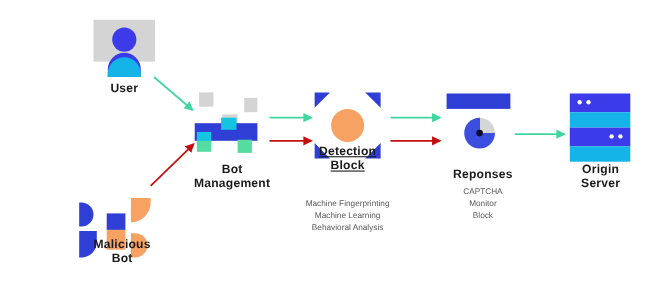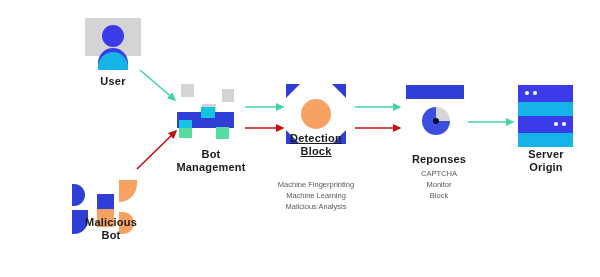--- a/index.html
+++ b/index.html
@@ -160,21 +160,21 @@
     <div class="tri" style="right:0;bottom:0;border-bottom:14px solid #2f3fd6;border-left:14px solid transparent;"></div>
     <div class="circle"></div>
   </div>
   <div class="label" style="left:271px; top:132px; width:90px;text-decoration:underline;">
     <div>Detection</div>
     <div>Block</div>
   </div>
   <div class="sublabel" style="left:261px; top:179px; width:110px;">
     <div>Machine Fingerprinting</div>
     <div>Machine Learning</div>
-    <div>Malicious Analysis</div>
+    <div>Behavioral Analysis</div>
   </div>
 
   <div class="node" id="resp-icon">
     <div class="bar"></div>
     <div class="pie"></div>
     <div class="pie-dot"></div>
   </div>
   <div class="label" style="left:396px; top:153px; width:86px;">
     <div>Reponses</div>
   </div>
@@ -188,22 +188,22 @@
     <div class="band band-blue" style="top:0px; height:17px;"></div>
     <div class="band band-cyan" style="top:17px; height:14px;"></div>
     <div class="band band-blue" style="top:31px; height:17px;"></div>
     <div class="band band-cyan" style="top:48px; height:14px;"></div>
     <div class="dot" style="left:7px; top:6px;"></div>
     <div class="dot" style="left:15px; top:6px;"></div>
     <div class="dot" style="left:36px; top:37px;"></div>
     <div class="dot" style="left:44px; top:37px;"></div>
   </div>
   <div class="label" style="left:505px; top:148px; width:82px;">
+    <div>Origin</div>
     <div>Server</div>
-    <div>Origin</div>
   </div>
 
   <div class="arrow" style="left:0; top:0; width:600px; height:277px;">
     <svg width="600" height="277" viewBox="0 0 600 277">
       <defs>
         <marker id="m-allow" markerWidth="6" markerHeight="6" refX="4.5" refY="3" orient="auto" markerUnits="strokeWidth">
           <path d="M0,0.4 L5.4,3 L0,5.6 z" fill="#3fd6a0"></path>
         </marker>
         <marker id="m-block" markerWidth="6" markerHeight="6" refX="4.5" refY="3" orient="auto" markerUnits="strokeWidth">
           <path d="M0,0.4 L5.4,3 L0,5.6 z" fill="#c40f0f"></path>

